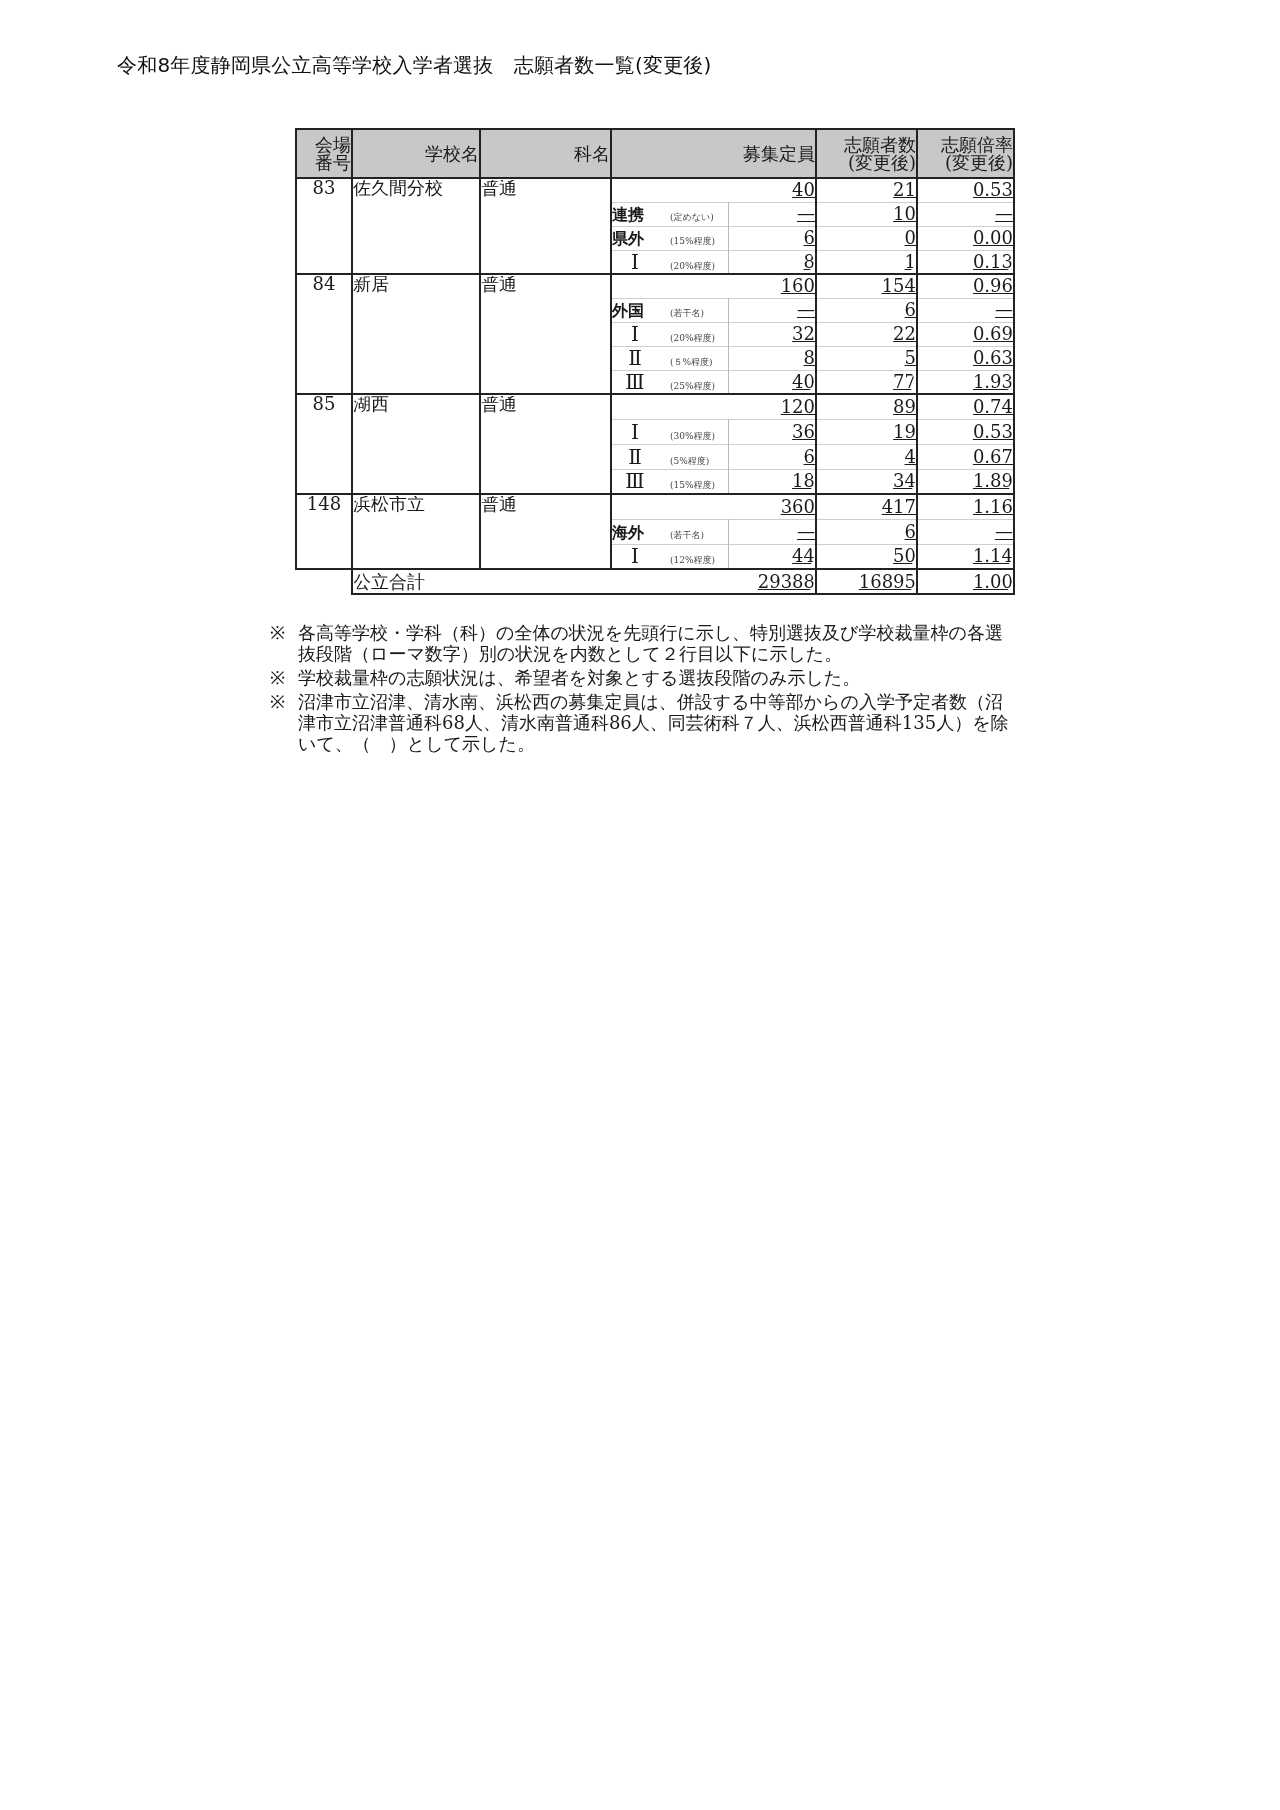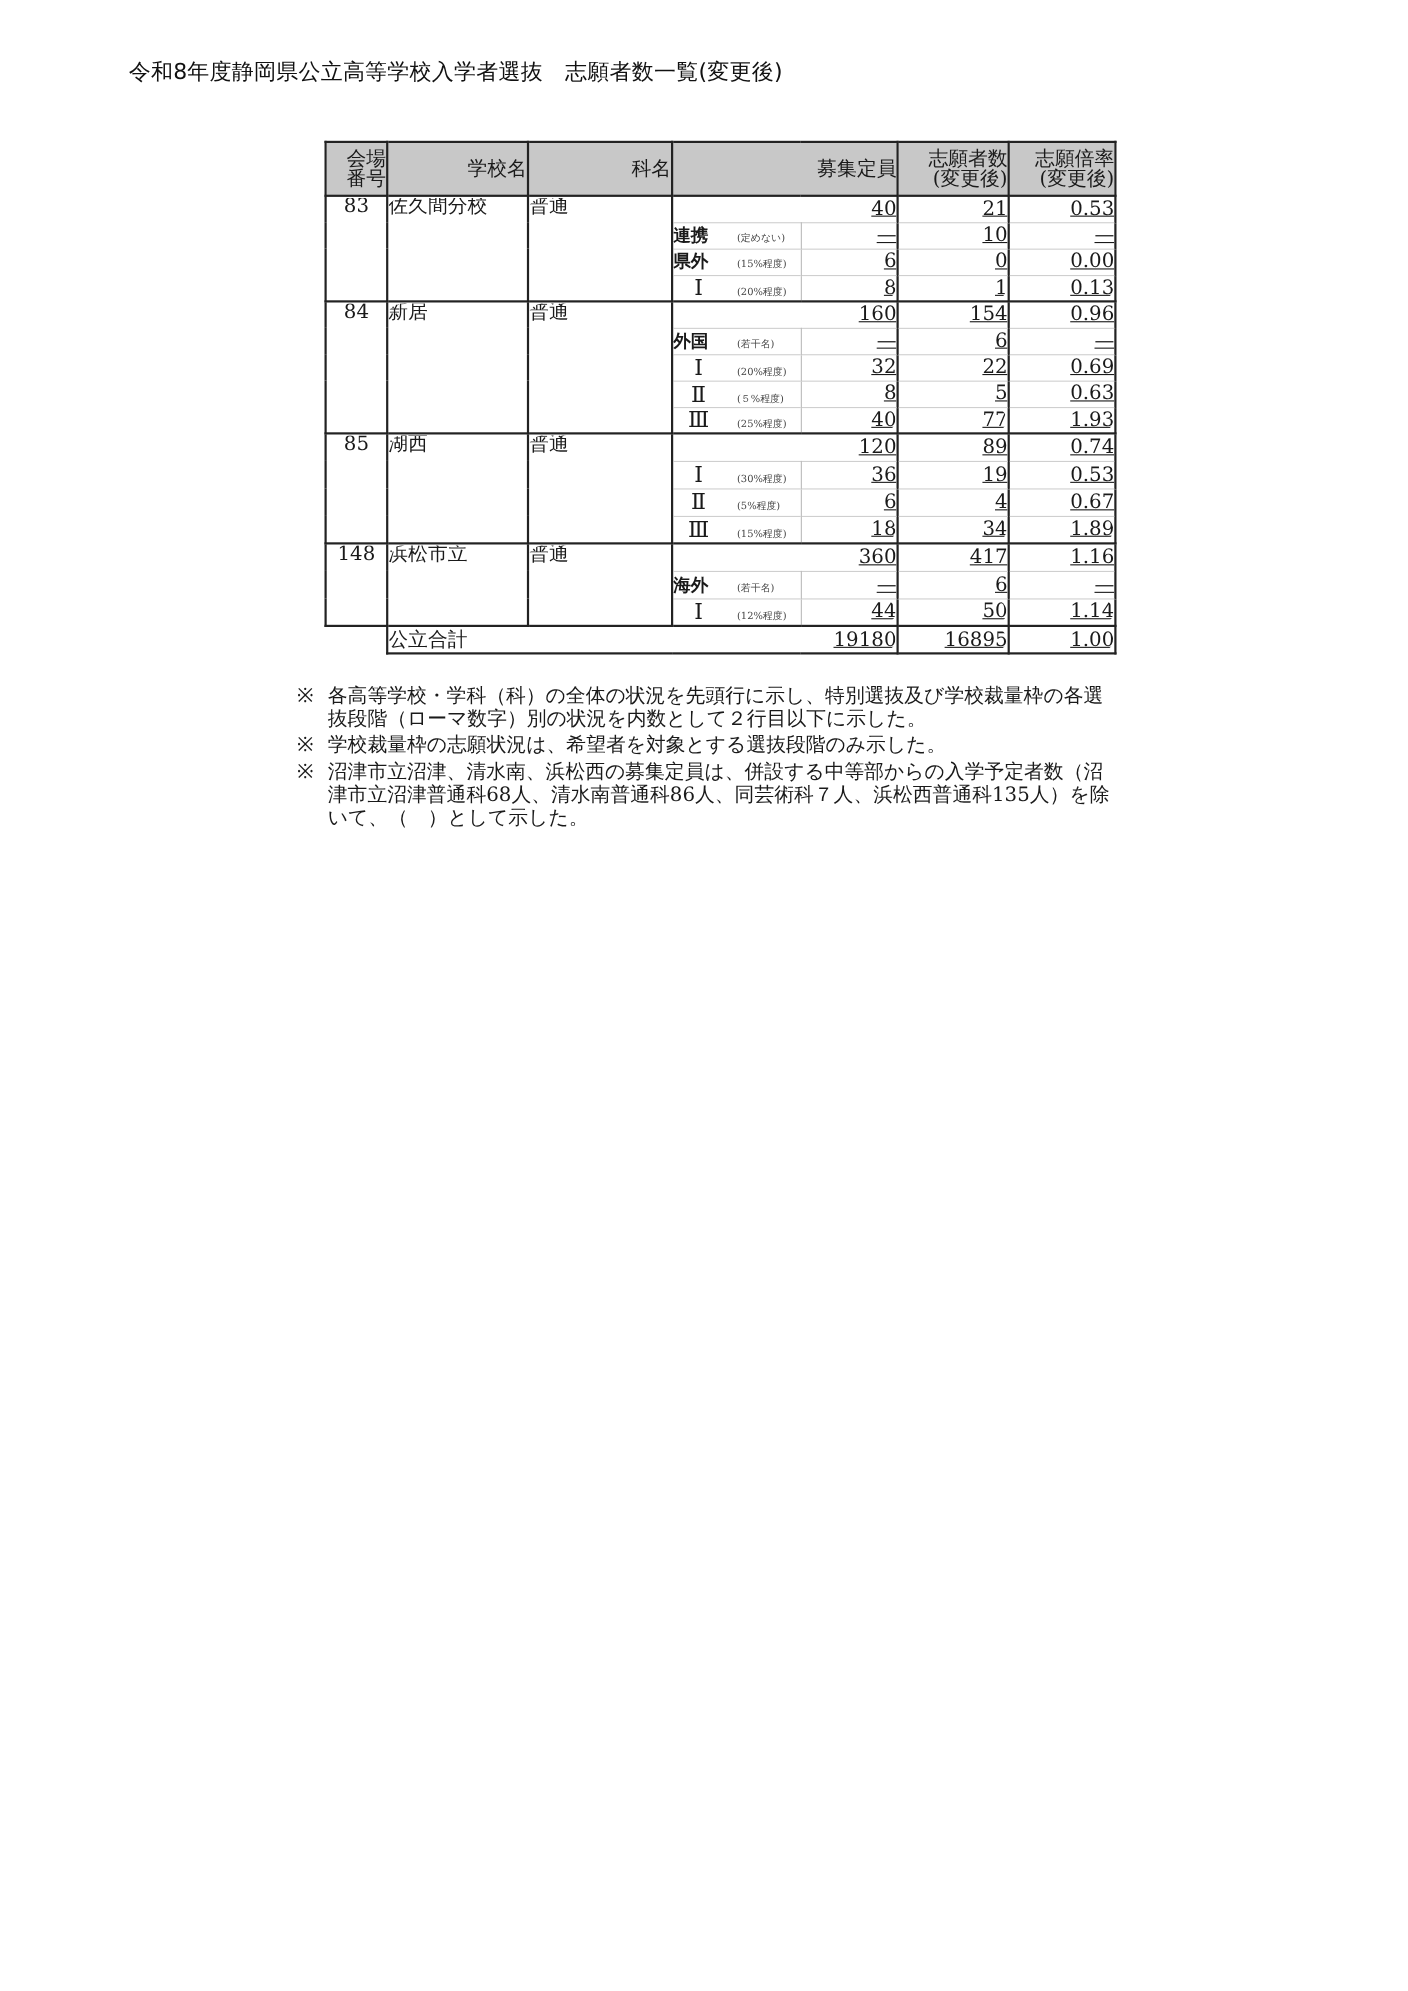--- a/index.html
+++ b/index.html
@@ -165,21 +165,21 @@
       </tr>
       <tr class="row r" style="height:25px">
         <td class="sub-lbl cell bold-b"><span class="roman">Ⅰ</span><span class="note">(12%程度)</span></td>
         <td class="num cell bold-r bold-b">44</td>
         <td class="num cell bold-r bold-b">50</td>
         <td class="num cell bold-r bold-b">1.14</td>
       </tr>
       <tr class="row" style="height:25px">
         <td style="border:none"></td>
         <td colspan="2" class="name bold-l bold-b bold-t" style="padding-top:0;vertical-align:middle">公立合計</td>
-        <td colspan="2" class="num bold-b bold-r bold-t">19180</td>
+        <td colspan="2" class="num bold-b bold-r bold-t">29388</td>
         <td class="num bold-b bold-r bold-t">16895</td>
         <td class="num bold-b bold-r bold-t">1.00</td>
       </tr>
     </tbody>
 </table>
 
 <div class="notes">
   <div class="note-item">
     <span class="note-mark">※</span>
     <span class="note-text">各高等学校・学科（科）の全体の状況を先頭行に示し、特別選抜及び学校裁量枠の各選抜段階（ローマ数字）別の状況を内数として２行目以下に示した。</span>

